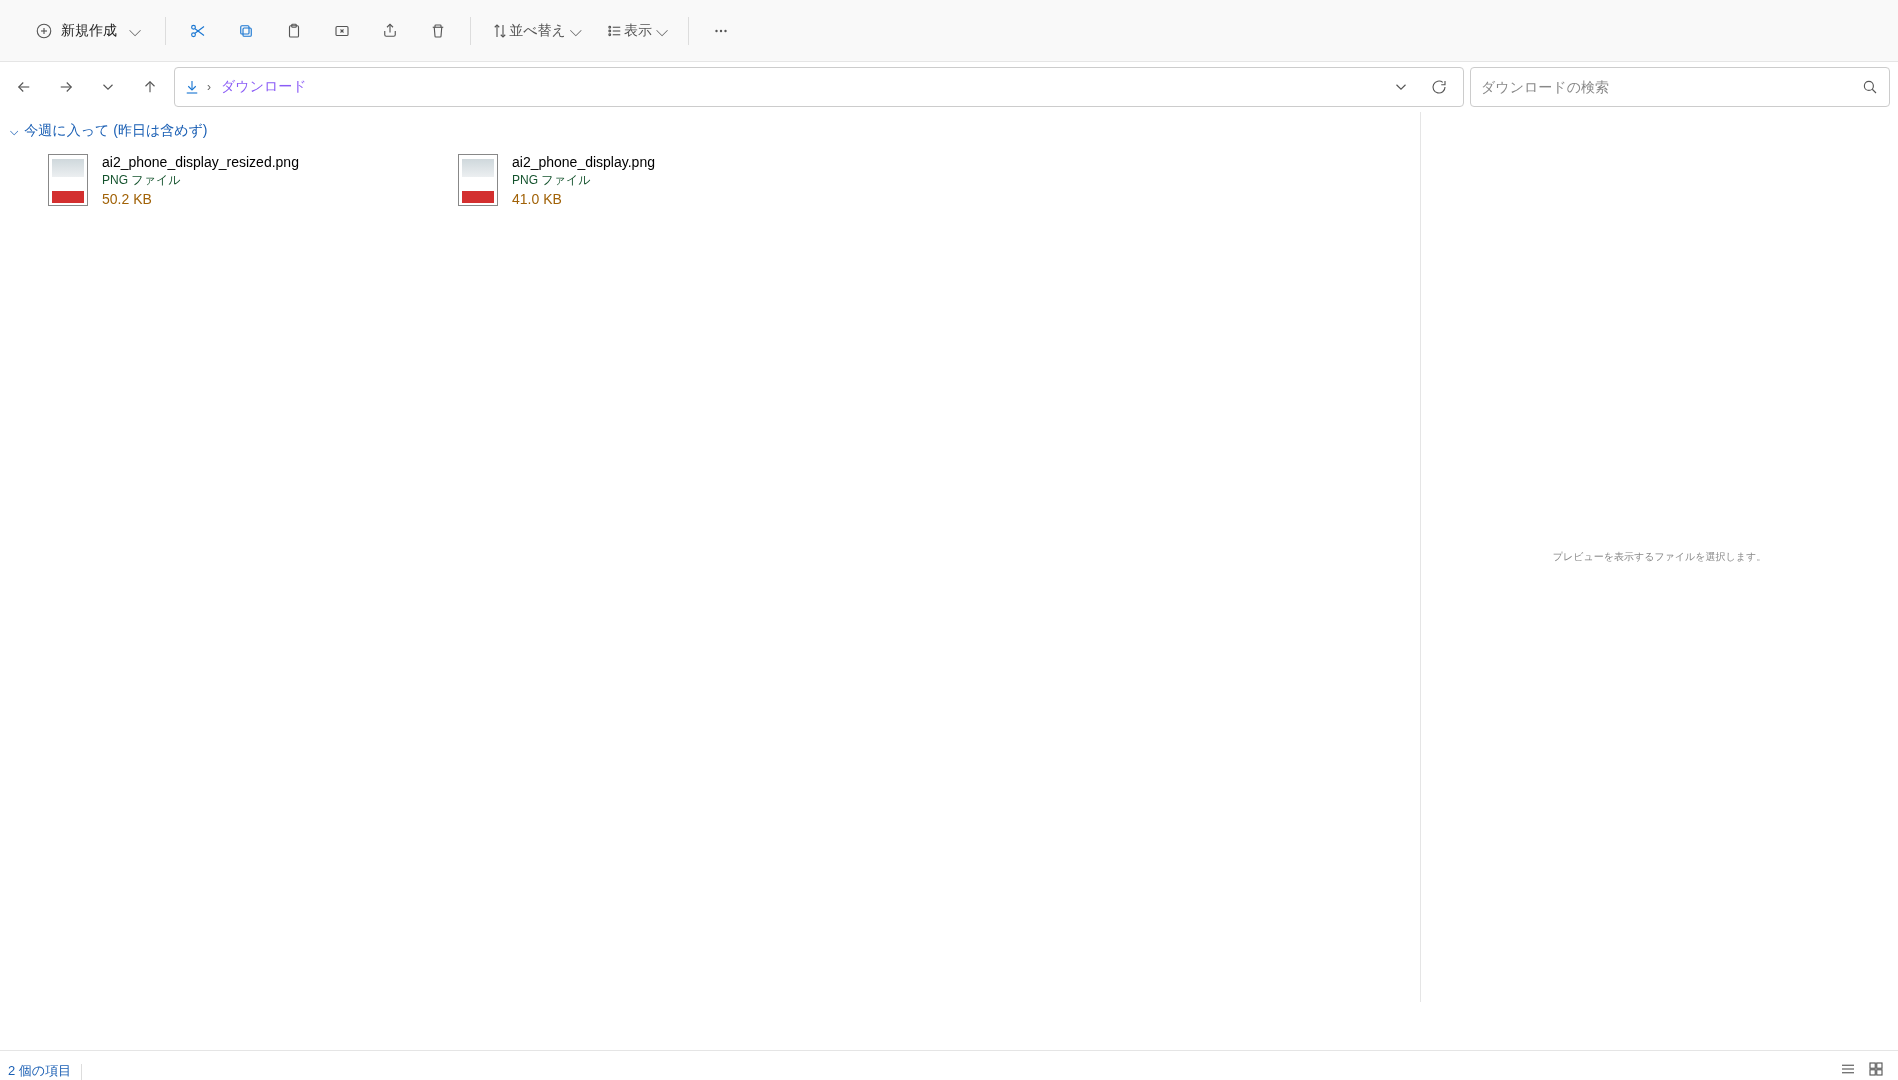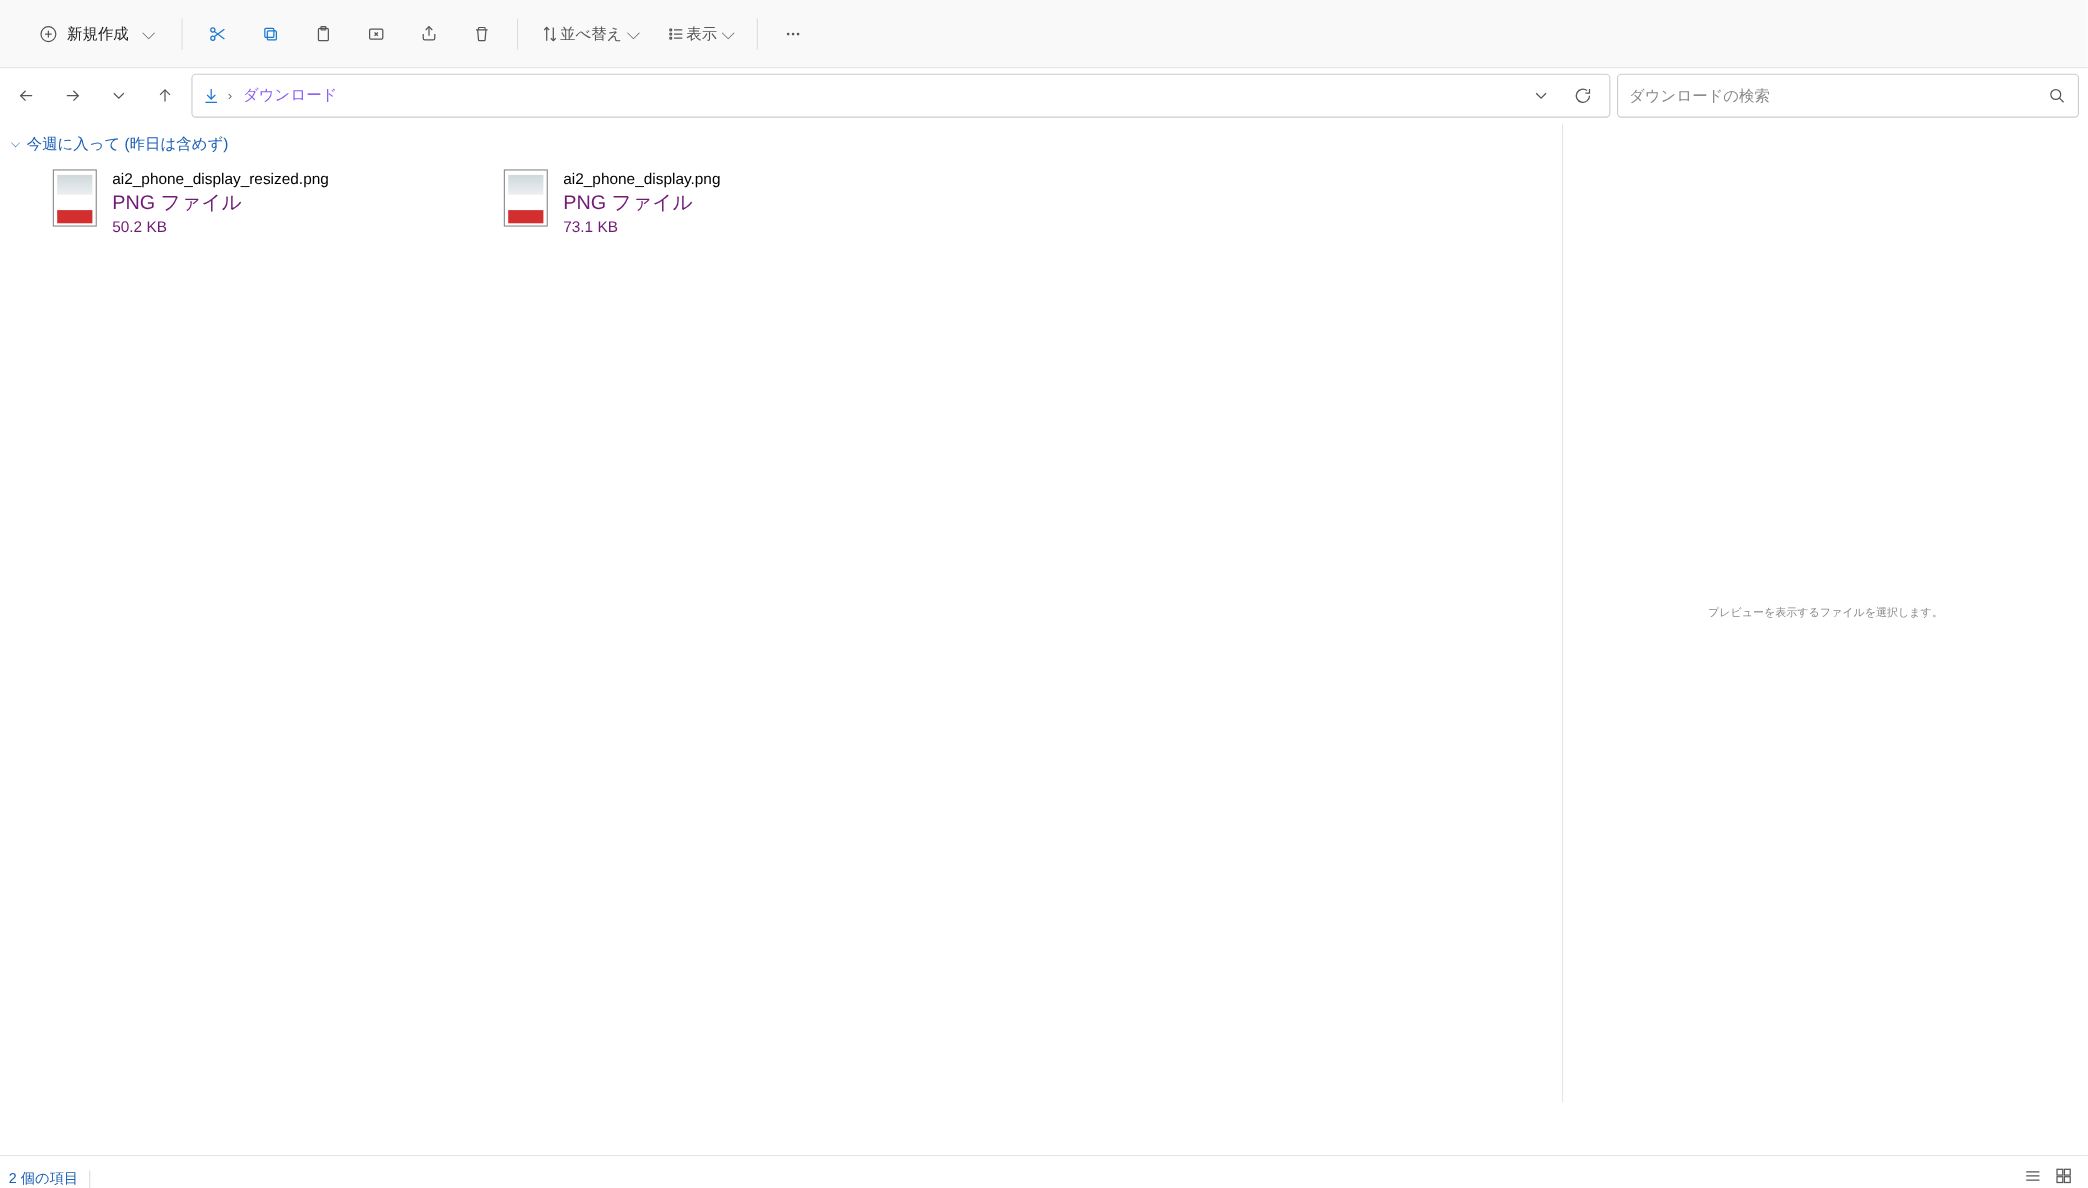--- a/index.html
+++ b/index.html
@@ -34,22 +34,22 @@
 .content { flex: 1; padding: 6px 0 0 4px; overflow: auto; }
 .group-header { display: flex; align-items: center; gap: 4px; padding: 4px 6px; color: #1a5fb4; font-size: 14px; cursor: pointer; }
 .group-header .gh-chev { color: #1a5fb4; font-size: 11px; margin-right: 2px; }
 .files-row { display: flex; flex-wrap: wrap; padding: 6px 0 0 40px; gap: 30px; }
 .file-item { display: flex; align-items: flex-start; width: 380px; gap: 14px; padding: 4px; border-radius: 4px; cursor: pointer; }
 .thumb { width: 40px; height: 52px; background: #fff; border: 1px solid #888; position: relative; overflow: hidden; flex-shrink: 0; }
 .thumb::before { content: ""; position: absolute; top: 4px; left: 3px; right: 3px; height: 18px; background: linear-gradient(#cfd8dc, #eceff1); }
 .thumb::after { content: ""; position: absolute; bottom: 2px; left: 3px; right: 3px; height: 12px; background: #d32f2f; }
 .file-meta { display: flex; flex-direction: column; gap: 2px; }
 .file-name { font-size: 14px; color: #000; }
-.file-type { font-size: 18px; color: #701a75; }
-.file-size { font-size: 14px; color: #701a75; }
+.file-type { font-size: 12px; color: #14532d; }
+.file-size { font-size: 14px; color: #a16207; }
 
 .preview-pane { width: 478px; border-left: 1px solid #e5e5e5; display: flex; align-items: center; justify-content: center; }
 .preview-text { font-size: 10px; color: #888; }
 
 
 .status-bar { height: 30px; border-top: 1px solid #e5e5e5; display: flex; align-items: flex-end; padding: 0 8px; font-size: 13px; color: #1a5fb4; margin-top: 48px; }
 .status-bar .divider { width: 1px; height: 16px; background: #ddd; margin: 0 10px; }
 .status-spacer { flex: 1; }
 .view-toggle { width: 28px; height: 22px; display: flex; align-items: center; justify-content: center; color: #555; cursor: pointer; }
 </style>
@@ -210,21 +210,21 @@
           <span class="file-name">ai2_phone_display_resized.png</span>
           <span class="file-type">PNG ファイル</span>
           <span class="file-size">50.2 KB</span>
         </div>
       </div>
       <div class="file-item">
         <div class="thumb"></div>
         <div class="file-meta">
           <span class="file-name">ai2_phone_display.png</span>
           <span class="file-type">PNG ファイル</span>
-          <span class="file-size">73.1 KB</span>
+          <span class="file-size">41.0 KB</span>
         </div>
       </div>
     </div>
   </div>
 
   <div class="preview-pane">
     <span class="preview-text">プレビューを表示するファイルを選択します。</span>
   </div>
 </div>
 

